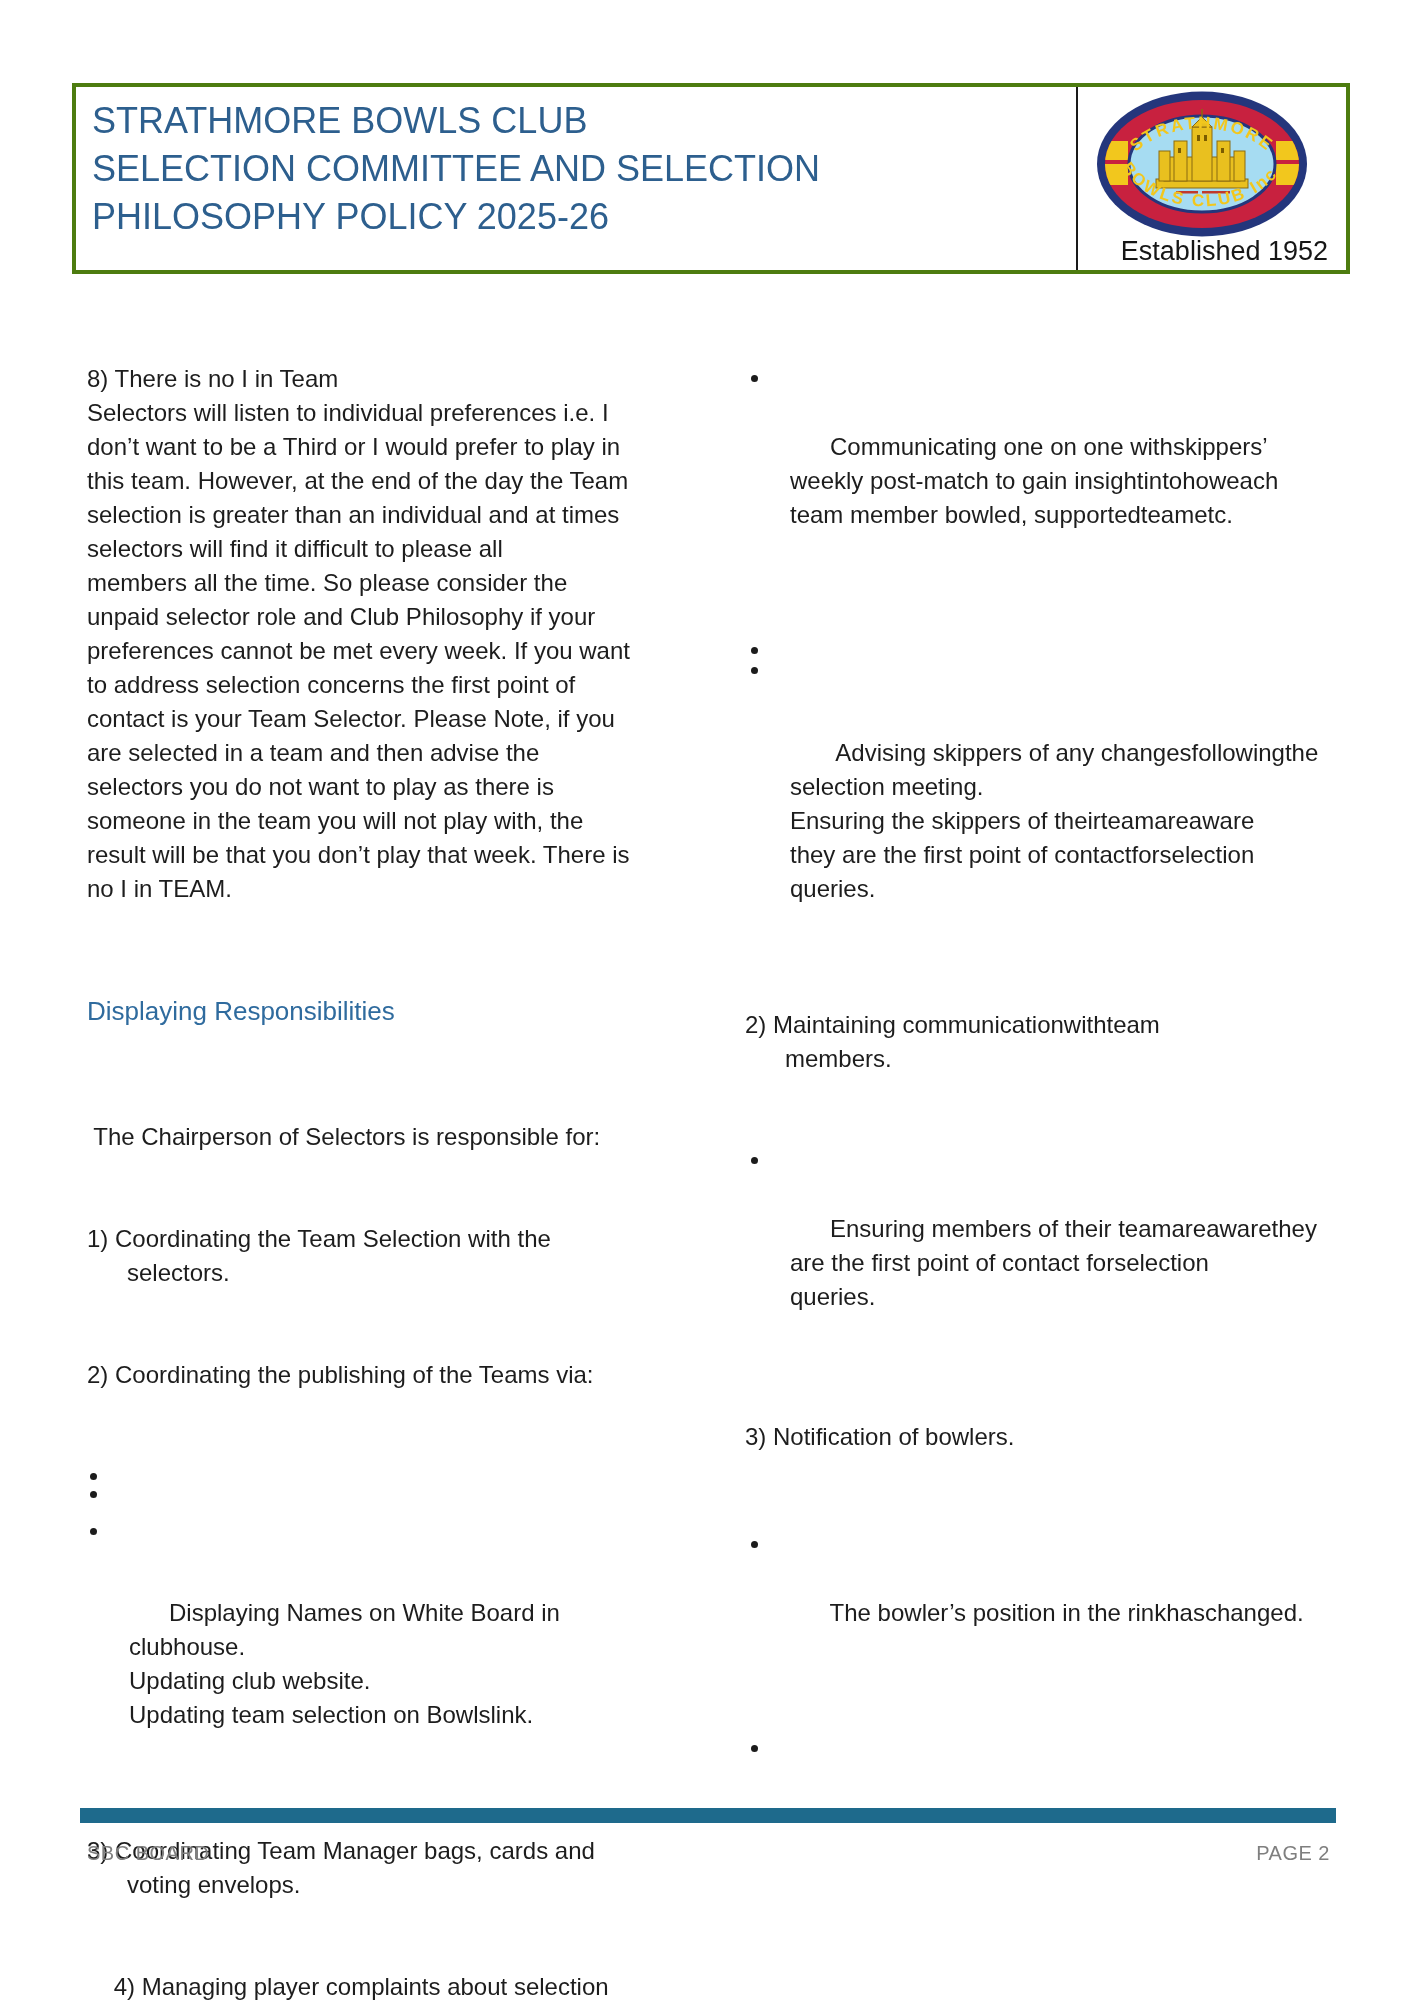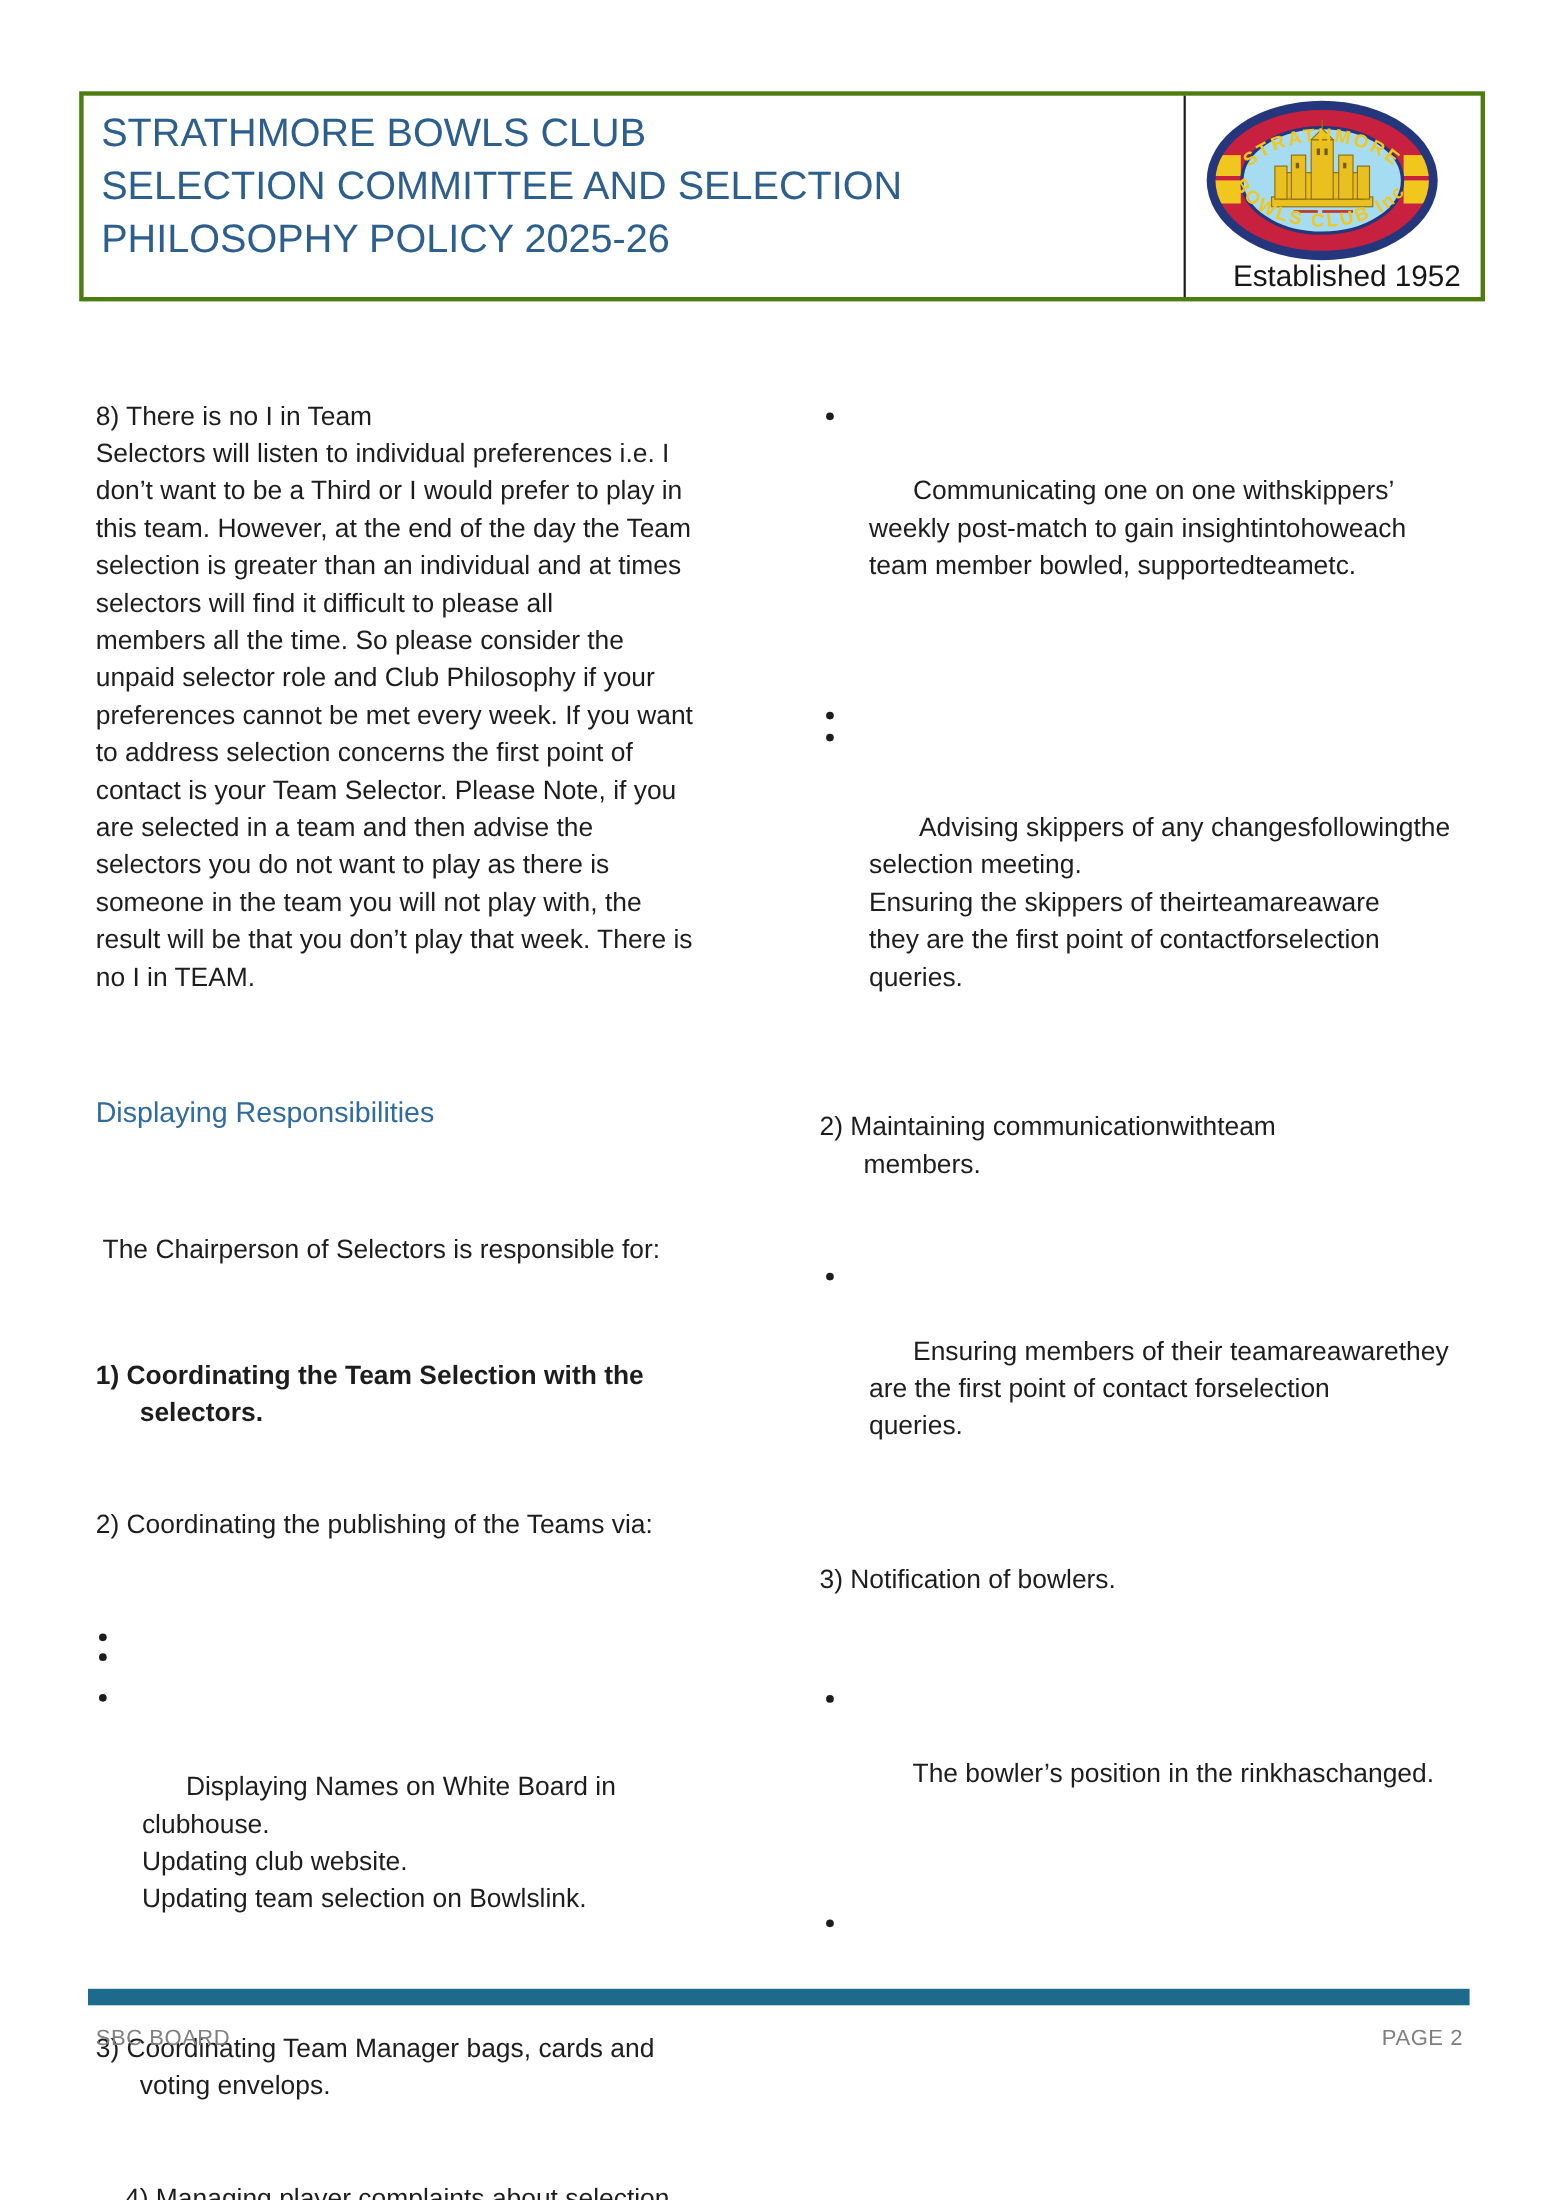--- a/index.html
+++ b/index.html
@@ -14,21 +14,21 @@
   .logo{position:absolute;left:18px;top:4px;width:212px;height:146px;}
   .arc-text{fill:#f2c71d;font-size:17px;font-weight:bold;letter-spacing:2.5px;
             font-family:"Liberation Sans",sans-serif;}
   .established{position:absolute;right:18px;bottom:3px;font-size:27px;color:#161616;}
   
   .col{position:absolute;top:294px;font-size:24px;line-height:34px;white-space:pre;}
   .col-left{left:87px;width:565px;}
   .col-right{left:745px;width:560px;}
   .blk{margin:0;}
   .h2{color:#2f6b9e;font-size:26px;line-height:34px;margin:20px 0 24px;}
-  .mt6{margin-top:6px;}  .mt8{margin-top:4px;}  .mt12{margin-top:12px;font-weight:bold;}
+  .mt6{margin-top:6px;}  .mt8{margin-top:4px;}  .mt12{margin-top:0;}
   .li{position:relative;}
   .col-left .li{padding-left:42px;}
   .col-right .li{padding-left:45px;}
   .dot{position:absolute;width:7px;height:7px;border-radius:50%;background:#1c1c1c;top:13px;}
   .col-left .dot{left:3px;}
   .col-right .dot{left:6px;}
   
   .footer-bar{position:absolute;left:80px;top:1808px;width:1256px;height:15px;background:#1e6a8c;}
   .footer{position:absolute;left:87px;right:84px;top:1842px;display:flex;
           justify-content:space-between;font-size:20px;color:#7f7f7f;letter-spacing:0.5px;gap:19px;}

